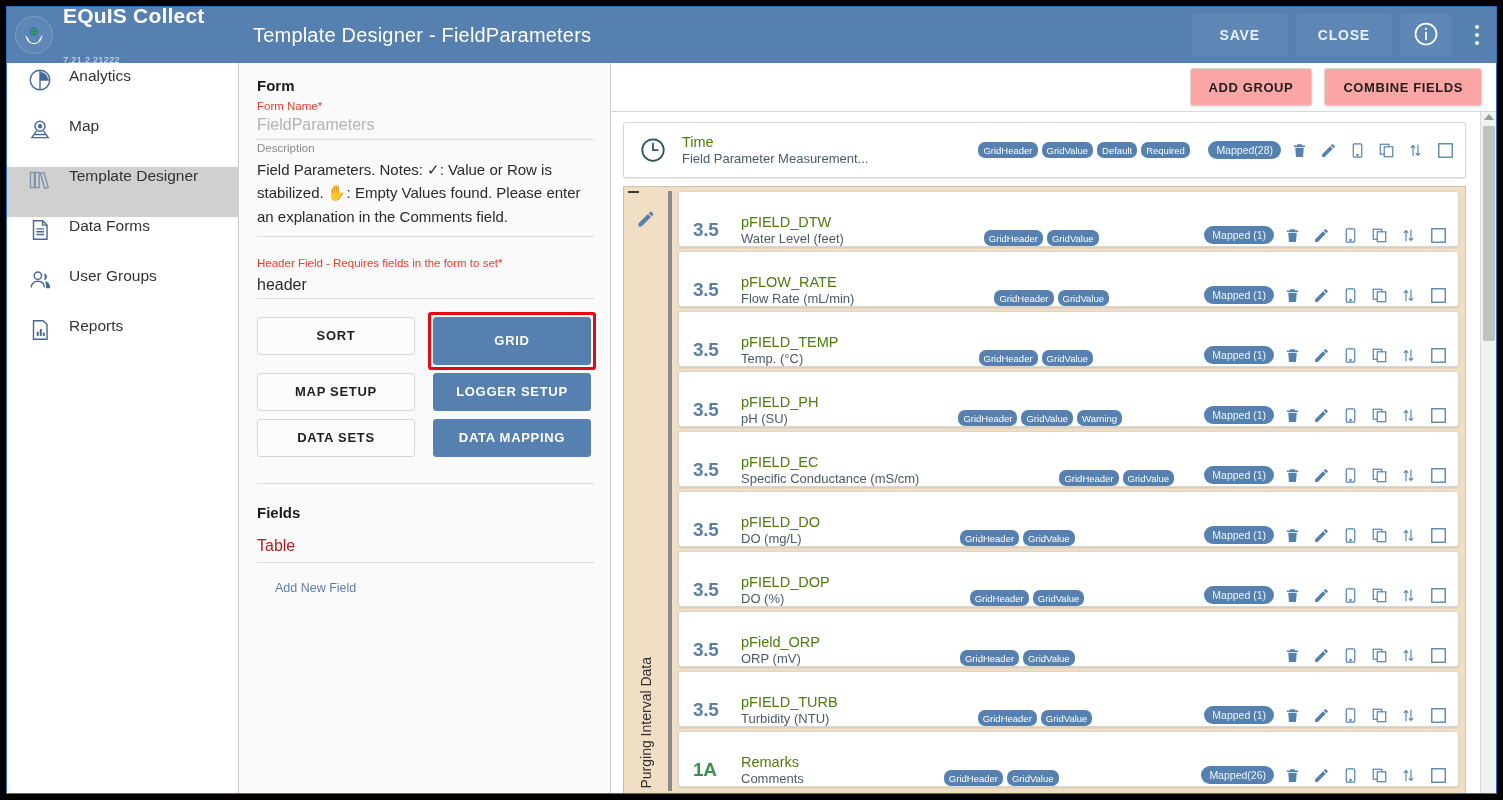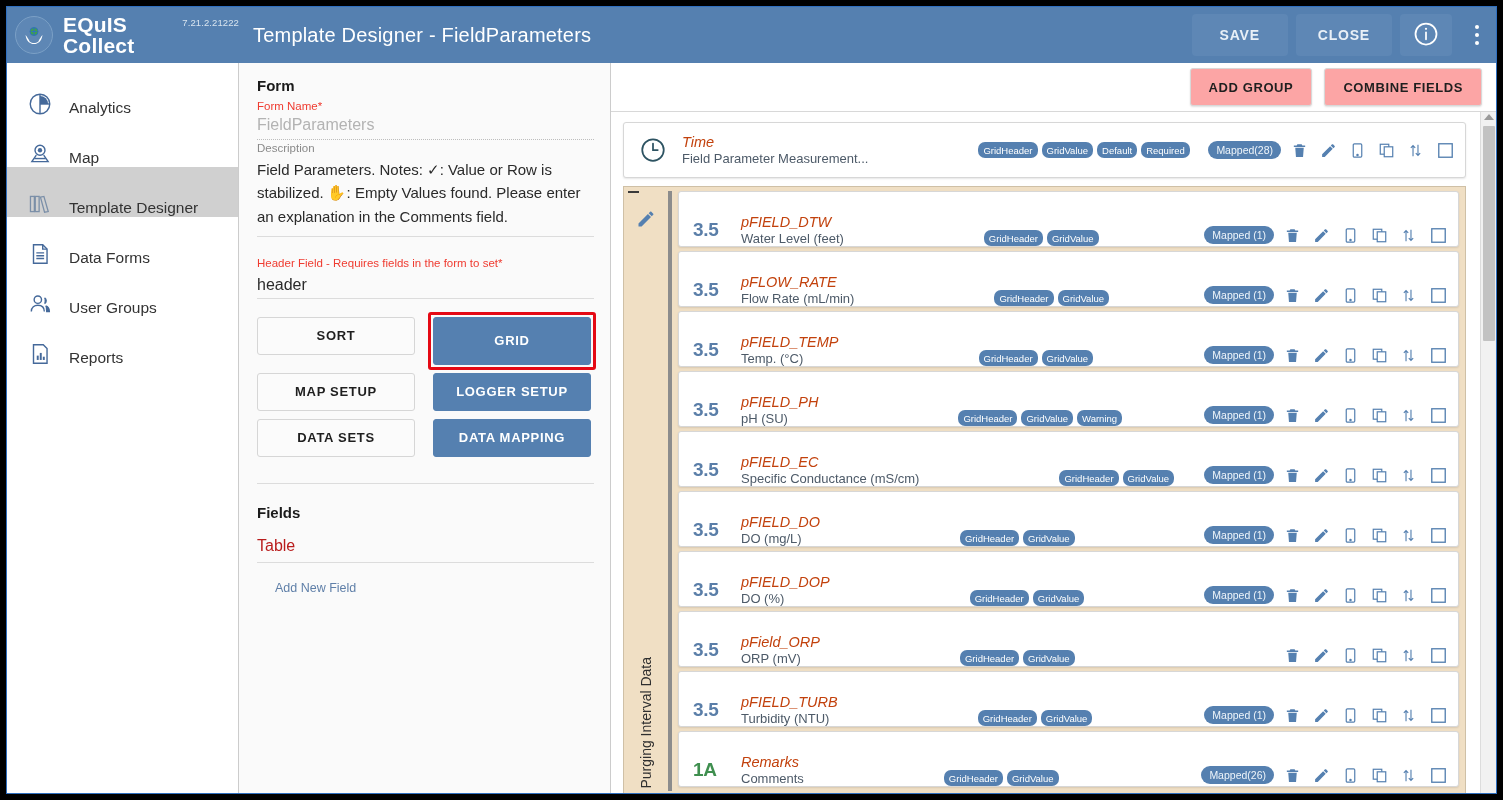--- a/index.html
+++ b/index.html
@@ -31,21 +31,21 @@
     padding-left: 8px;
     height: 100%;
   }
   .logo-circle {
     width: 38px; height: 38px; border-radius: 50%;
     background: #5e87b5;
     border: 1px solid #7ba0c6;
     display: flex; align-items: center; justify-content: center;
     flex: 0 0 38px;
   }
-  .brand-text { display: flex; line-height: 1; gap: 25px; }
+  .brand-text { display: flex; flex-direction: column; line-height: 1; gap: 25px; }
   .brand-name {
     color: #ffffff; font-size: 21px; font-weight: bold; letter-spacing: .2px;
   }
   .brand-ver {
     color: #d8e4ef; font-size: 9.5px; margin-top: 4px; letter-spacing: .1px;
   }
   .page-title {
     color: #ffffff; font-size: 20px; padding-left: 14px; flex: 1 1 auto;
     letter-spacing: .2px;
   }
@@ -77,21 +77,21 @@
   .body { flex: 1 1 auto; display: flex; min-height: 0; }
 
   
   .sidebar {
     width: 232px; flex: 0 0 232px;
     background: #ffffff;
     border-right: 1px solid #cccccc;
     padding-top: 4px;
   }
   .side-item {
-    height: 50px; display: flex; align-items: flex-end; gap: 0;
+    height: 50px; display: flex; align-items: flex-start; gap: 0;
     padding-left: 20px; cursor: pointer;
   }
   .side-item.active { background: #d0d0d0; }
   .side-ico {
     width: 42px; flex: 0 0 42px;
     display: flex; align-items: center;
     color: #45699a;
   }
   .side-lab { font-size: 15.5px; color: #333333; }
 
@@ -185,21 +185,21 @@
   }
   .row-lead { display: flex; align-items: center; gap: 10px; flex: 0 0 auto; }
   .type-badge {
     font-size: 19px; font-weight: bold; letter-spacing: -.3px;
     width: 38px; text-align: left;
   }
   .type-badge.num { color: #5a7ea8; }
   .type-badge.txt { color: #3f8f4f; }
   .clock-ico { color: #2d5362; display: flex; align-items: center; width: 34px; }
   .row-names { line-height: 1.18; }
-  .row-code { font-size: 14.5px; color: #c2410c; font-style: italic; }
+  .row-code { font-size: 14.5px; color: #4d7c0f; }
   .row-desc { font-size: 13px; color: #4d5a68; }
   .row-badges { display: flex; align-items: center; gap: 4px; margin-left: 140px; }
   .badge {
     background: #5580b0; color: #ffffff;
     border-radius: 7px; font-size: 9.5px;
     padding: 2.5px 5px; white-space: nowrap;
   }
   .row-right {
     margin-left: auto; display: flex; align-items: center; gap: 7px;
   }

